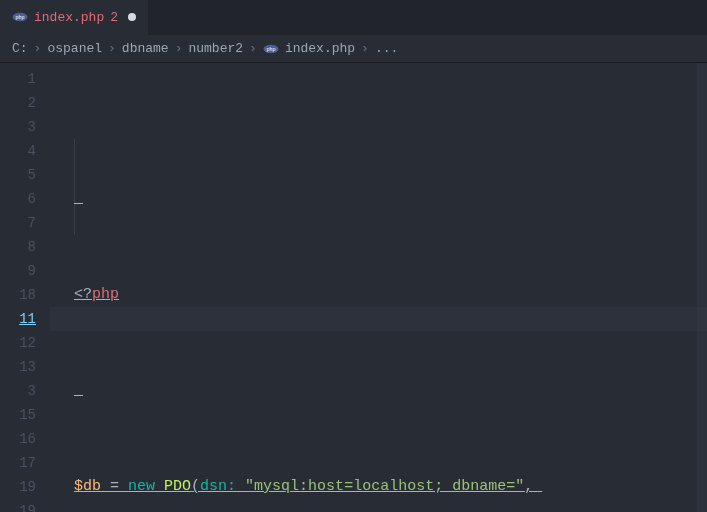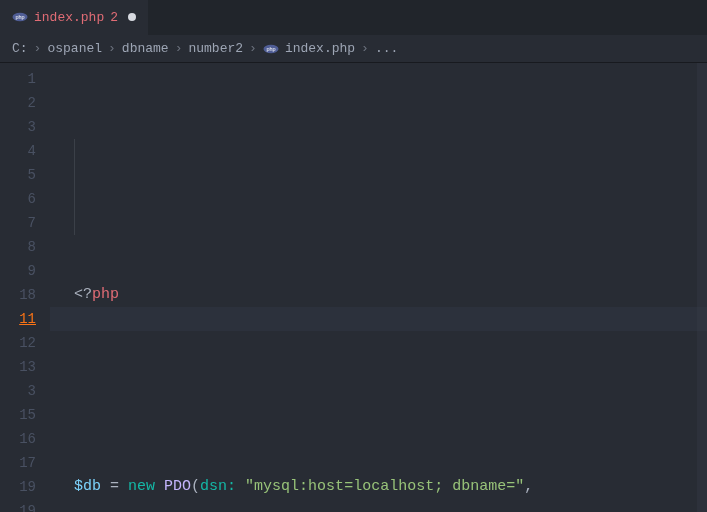--- a/index.html
+++ b/index.html
@@ -65,30 +65,30 @@
   }
   .gutter {
     width: 50px;
     text-align: right;
     padding: 4px 14px 0 0;
     color: #495162;
     user-select: none;
     line-height: 24px;
     font-size: 14px;
   }
-  .gutter .current { color: #f97316; text-decoration: underline; }
+  .gutter .current { color: #7dd3fc; text-decoration: underline; }
   .code {
     flex: 1;
     padding: 4px 0 0 0;
     line-height: 24px;
     font-size: 15px;
     white-space: pre;
     position: relative;
   }
-  .code-line { position: relative; padding-left: 24px; }
+  .code-line { position: relative; padding-left: 24px; text-decoration: underline; }
   .line-highlight {
     position: absolute;
     left: 0; right: 0;
     height: 24px;
     background: #2c313c;
     top: calc(4px + 24px * 10);
     z-index: 0;
   }
   .code-line > * { position: relative; z-index: 1; }
   .indent-guide {
@@ -107,24 +107,24 @@
     background: rgba(0,0,0,0);
   }
   .scroll-thumb {
     width: 100%;
     height: 100%;
     background: #3a3f4b;
     opacity: 0.3;
   }
   
   .tk-tag    { color: #e06c75; }
-  .tk-var    { color: #7dd3fc; }
+  .tk-var    { color: #fdba74; }
   .tk-kw     { color: #14b8a6; }
   .tk-punc   { color: #abb2bf; }
-  .tk-cls    { color: #c4b5fd; text-align: right; }
+  .tk-cls    { color: #bef264; text-align: right; }
   .tk-hint   { color: #14b8a6; }
   .tk-str    { color: #98c379; }
   svg { display: block; }
 </style>
 </head>
 <body>
 
 <div class="tab-bar">
   <div class="tab">
     <span class="tab-icon">

